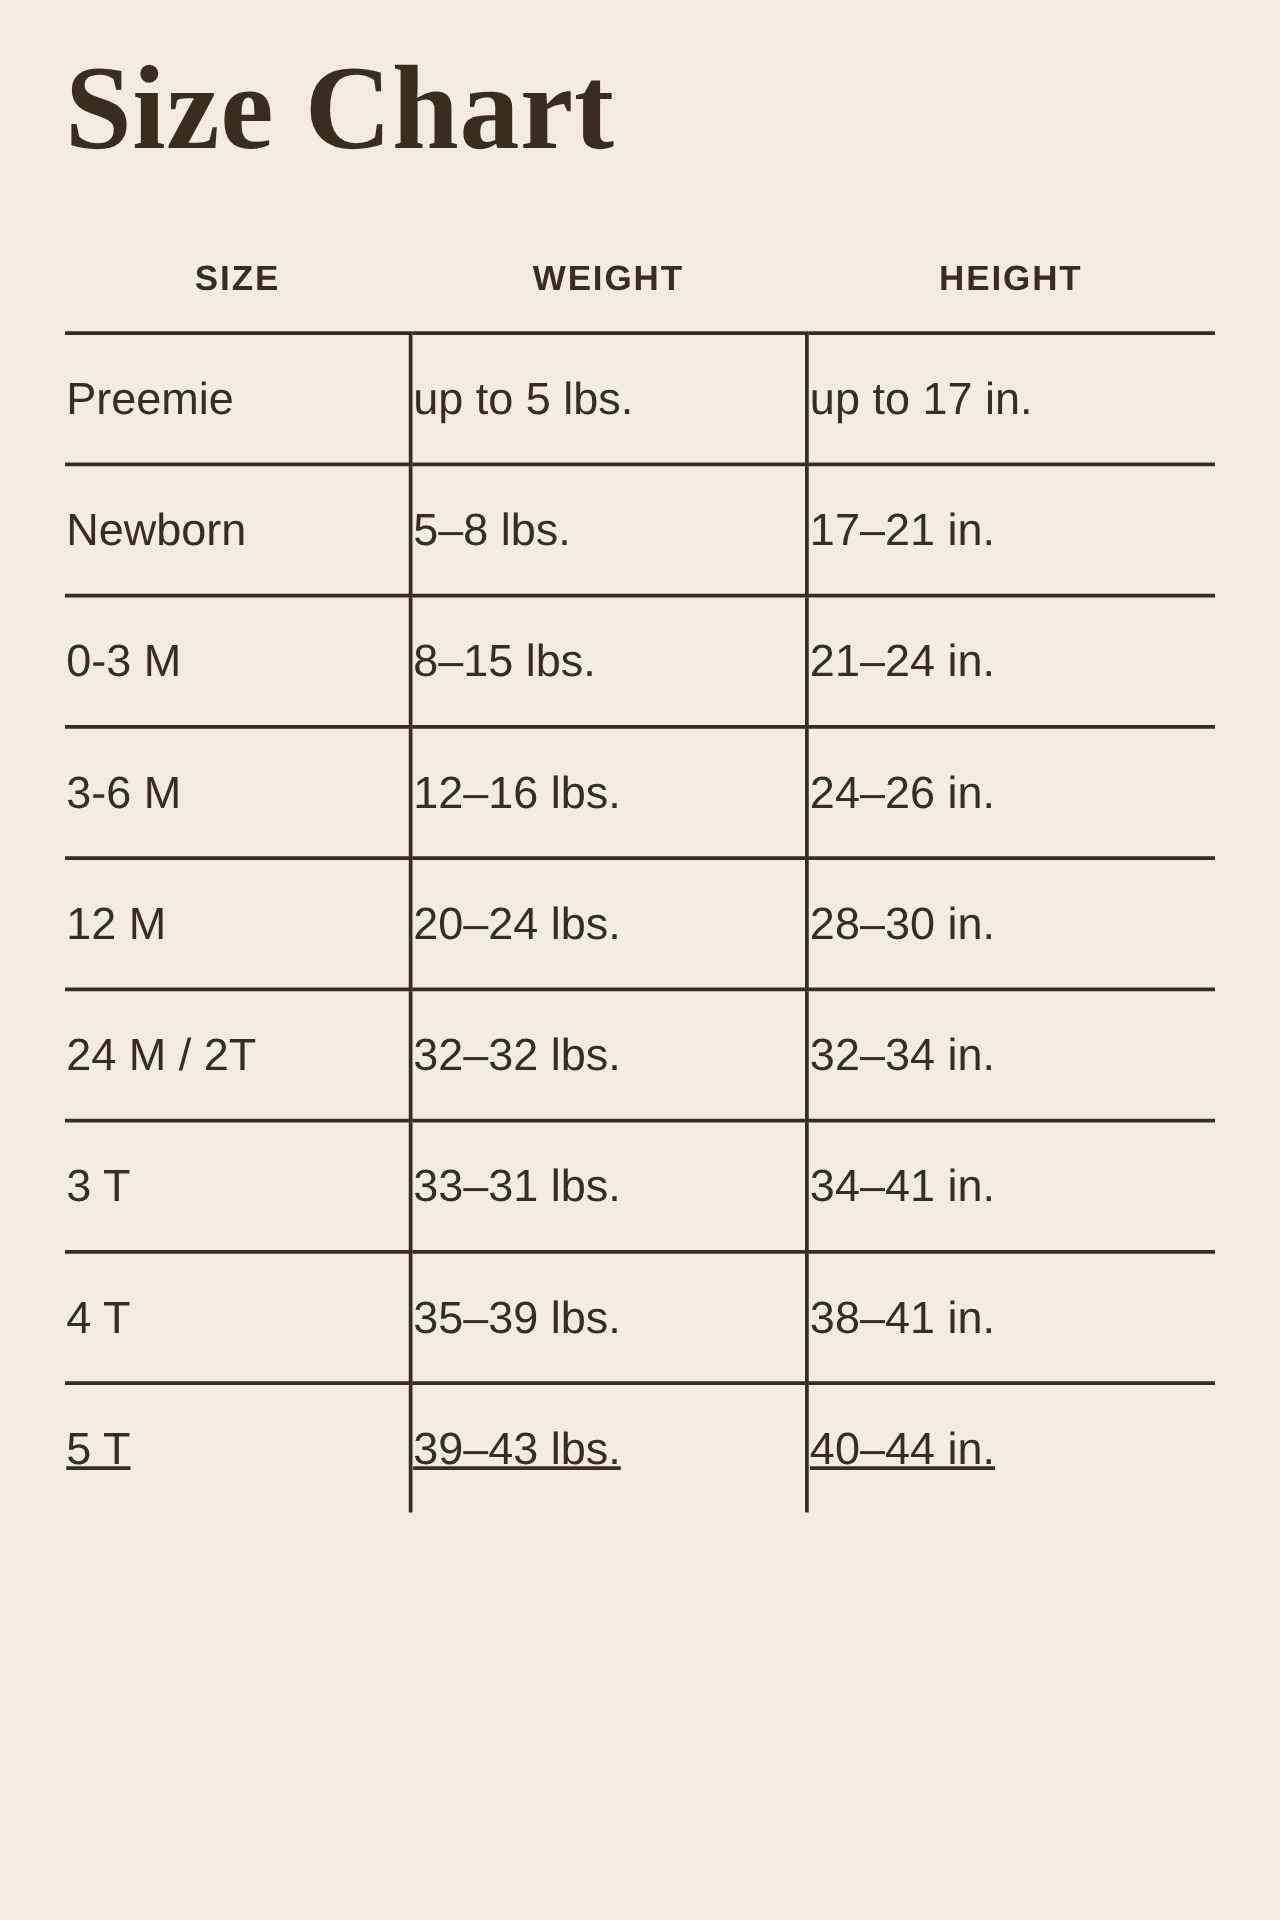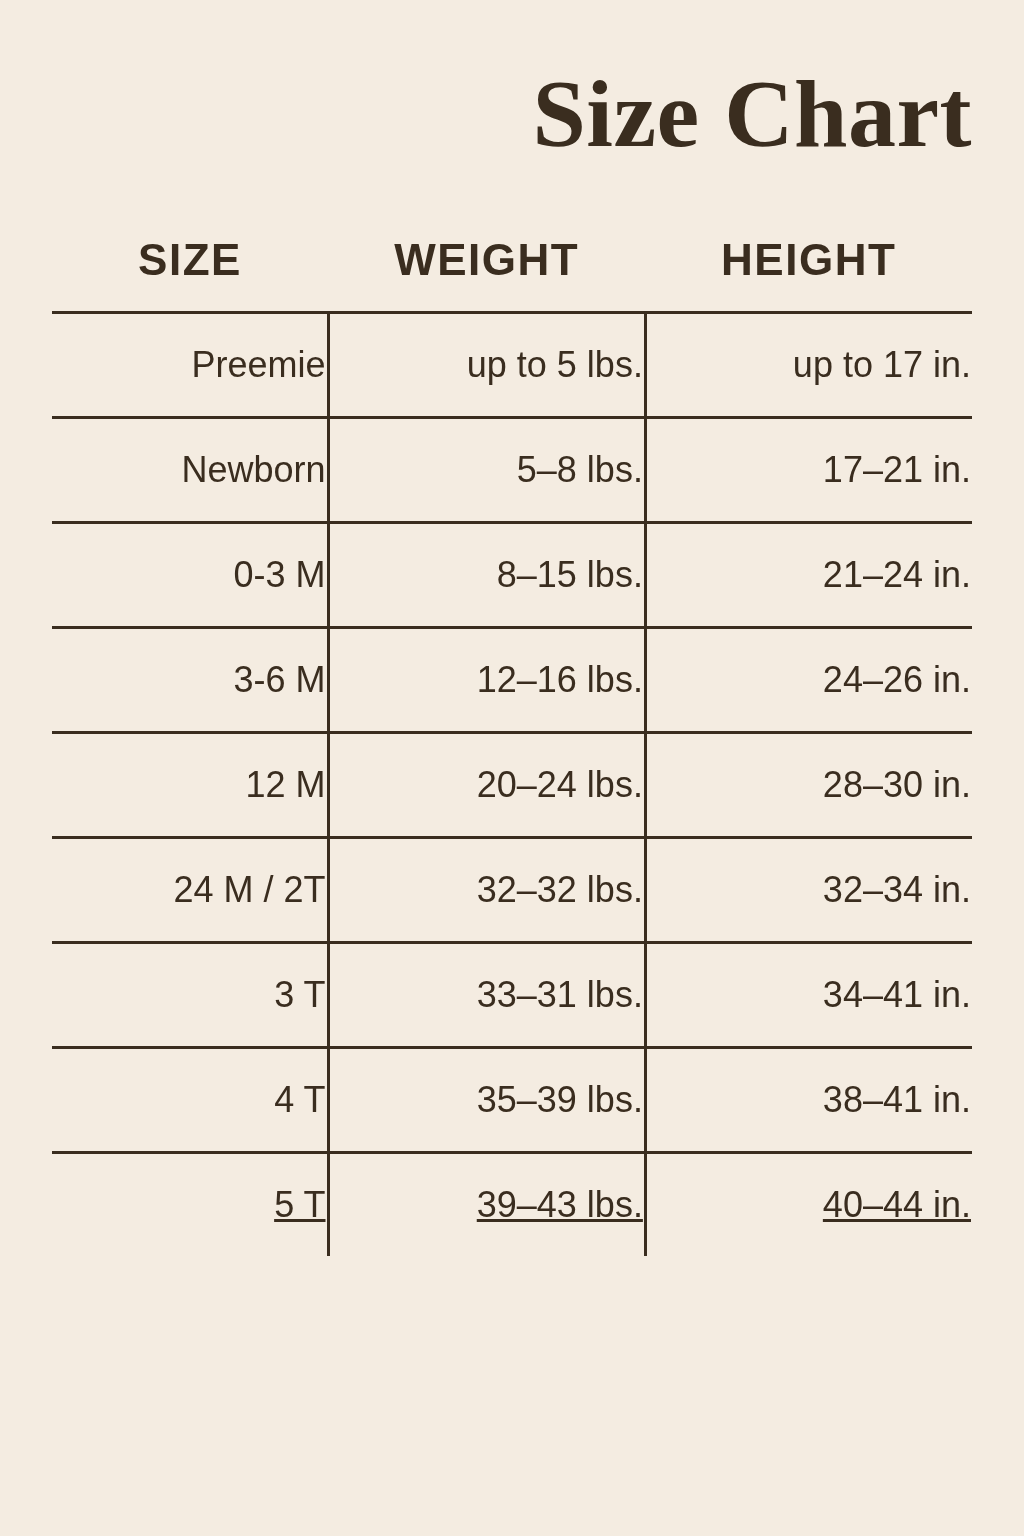--- a/index.html
+++ b/index.html
@@ -19,46 +19,46 @@
     width: 1024px;
     height: 1536px;
     box-sizing: border-box;
     padding: 0 52px;
   }
   .title {
     font-family: "Liberation Serif", serif;
     font-weight: bold;
     font-size: 96px;
     line-height: 1;
-    text-align: right;
+    text-align: left;
     letter-spacing: 0.5px;
     color: #3a2d1f;
-    padding-top: 66px;
+    padding-top: 38px;
   }
   table.size-chart {
     width: 100%;
     border-collapse: collapse;
     margin-top: 72px;
     table-layout: fixed;
   }
   table.size-chart col.c1 { width: 30%; }
   table.size-chart col.c2 { width: 34.5%; }
   table.size-chart col.c3 { width: 35.5%; }
 
   table.size-chart thead th {
-    font-size: 44px;
+    font-size: 28px;
     font-weight: bold;
     letter-spacing: 1.5px;
     padding-bottom: 26px;
     color: #3a2d1f;
     border-bottom: 3px solid #3a2d1f;
   }
   table.size-chart tbody td {
     font-size: 36px;
-    text-align: right;
+    text-align: left;
     height: 100px;
     color: #3a2d1f;
     border-bottom: 3px solid #3a2d1f;
     border-right: 3px solid #3a2d1f;
     font-weight: 400;
   }
   table.size-chart tbody td:last-child {
     border-right: none;
   }
   table.size-chart tbody tr:last-child td {

